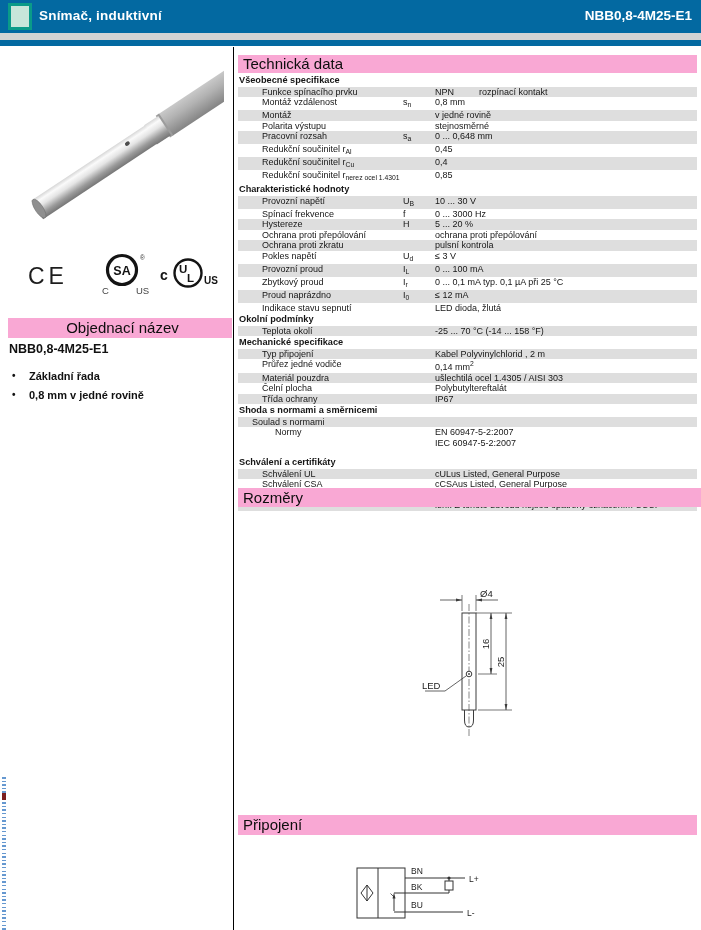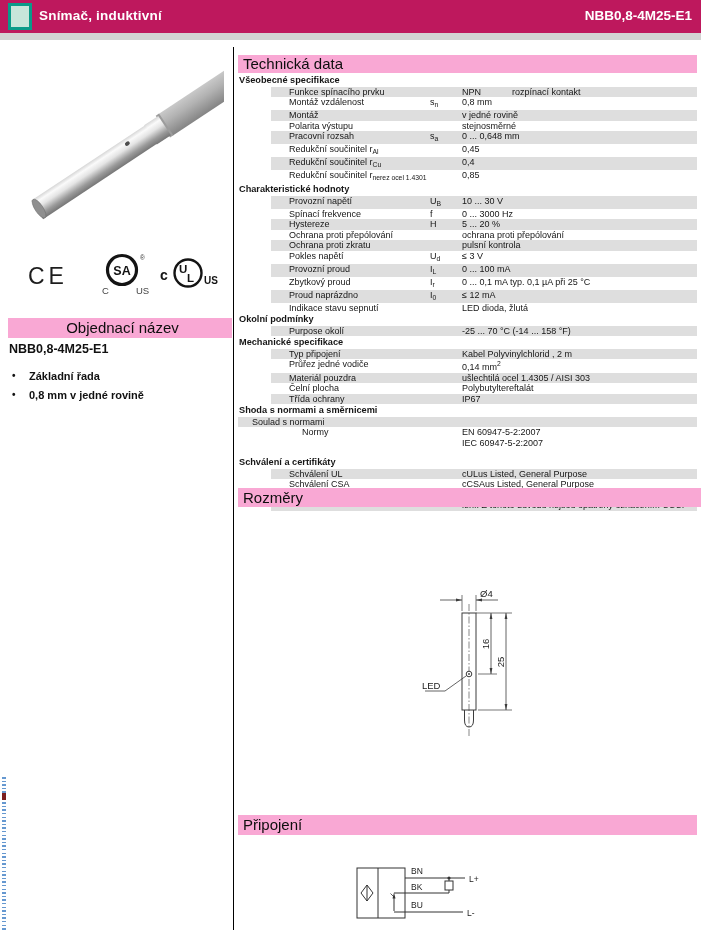--- a/index.html
+++ b/index.html
@@ -1,41 +1,41 @@
 <!DOCTYPE html>
 <html><head>
 <meta charset="utf-8">
 <style>
   *{margin:0;padding:0;box-sizing:border-box;}
   html,body{background:#fff;}
   body{width:701px;height:930px;font-family:"Liberation Sans",sans-serif;}
   .page{position:relative;width:701px;height:930px;background:#fff;overflow:hidden;}
 
   
-  .topbar{position:absolute;left:0;top:0;width:701px;height:33px;background:#be185d;text-decoration:underline;}
+  .topbar{position:absolute;left:0;top:0;width:701px;height:46px;background:#0369a1;text-decoration:underline;}
   .topbar-strip{position:absolute;left:0;top:33px;width:701px;height:7px;background:#d3d3d3;}
   .brand-sq{position:absolute;left:8px;top:3px;width:24px;height:27px;background:#c7e6da;border:3px solid #0a9b89;}
   .t-left{position:absolute;left:39px;top:8px;font-size:13.5px;font-weight:bold;color:#fff;letter-spacing:.2px;}
   .t-right{position:absolute;right:9px;top:8px;font-size:13.5px;font-weight:bold;color:#fff;}
 
   
   .divider{position:absolute;left:233px;top:47px;width:1px;height:883px;background:#000;}
 
   
   .secbar{position:absolute;background:#f9a8d4;color:#0e0e0e;font-weight:normal;font-size:15px;padding-left:5px;}
   #bar-tech{left:238px;top:55px;width:459px;height:18px;line-height:18px;}
   #bar-dim{left:238px;top:488px;width:479px;height:19px;line-height:19px;}
   #bar-conn{left:238px;top:815px;width:459px;height:20px;line-height:20px;}
   #bar-order{left:8px;top:318px;width:224px;height:20px;line-height:20px;text-align:center;}
 
   
   #tech-table{position:absolute;left:238px;top:74px;width:459px;font-size:9px;color:#161616;}
   .t-sec{height:12.5px;line-height:12.5px;font-weight:bold;font-size:9.2px;padding-left:1px;}
   .t-sub{height:10.5px;line-height:10.5px;padding-left:14px;}
-  .t-row{position:relative;display:flex;min-height:10.5px;line-height:10.5px;padding-left:18px;margin-left:33px;}
+  .t-row{position:relative;display:flex;min-height:10.5px;line-height:10.5px;padding-left:24px;}
   .shade{background:#dedede;}
   .t-gap{height:8px;}
   .c-label{flex:0 0 141px;white-space:nowrap;}
   .ind2 .c-label{padding-left:13px;}
   .c-sym{flex:0 0 32px;}
   .c-val{flex:1;white-space:nowrap;}
   .v2{position:absolute;left:241px;top:0;}
   #tech-table sub{font-size:6.8px;vertical-align:-1.5px;}
   #tech-table sup{font-size:6.8px;vertical-align:super;}
 
@@ -223,21 +223,21 @@
         <span class="c-sym"><span>I</span><sub>0</sub></span>
         <span class="c-val"><span>≤ 12 mA</span></span>
       </div>
       <div class="t-row">
         <span class="c-label"><span>Indikace stavu sepnutí</span></span>
         <span class="c-sym"></span>
         <span class="c-val"><span>LED dioda, žlutá</span></span>
       </div>
       <div class="t-sec">Okolní podmínky</div>
       <div class="t-row shade">
-        <span class="c-label"><span>Purpose okolí</span></span>
+        <span class="c-label"><span>Teplota okolí</span></span>
         <span class="c-sym"></span>
         <span class="c-val"><span>-25 ... 70 °C (-14 ... 158 °F)</span></span>
       </div>
       <div class="t-sec">Mechanické specifikace</div>
       <div class="t-row shade">
         <span class="c-label"><span>Typ připojení</span></span>
         <span class="c-sym"></span>
         <span class="c-val"><span>Kabel Polyvinylchlorid , 2 m</span></span>
       </div>
       <div class="t-row">

